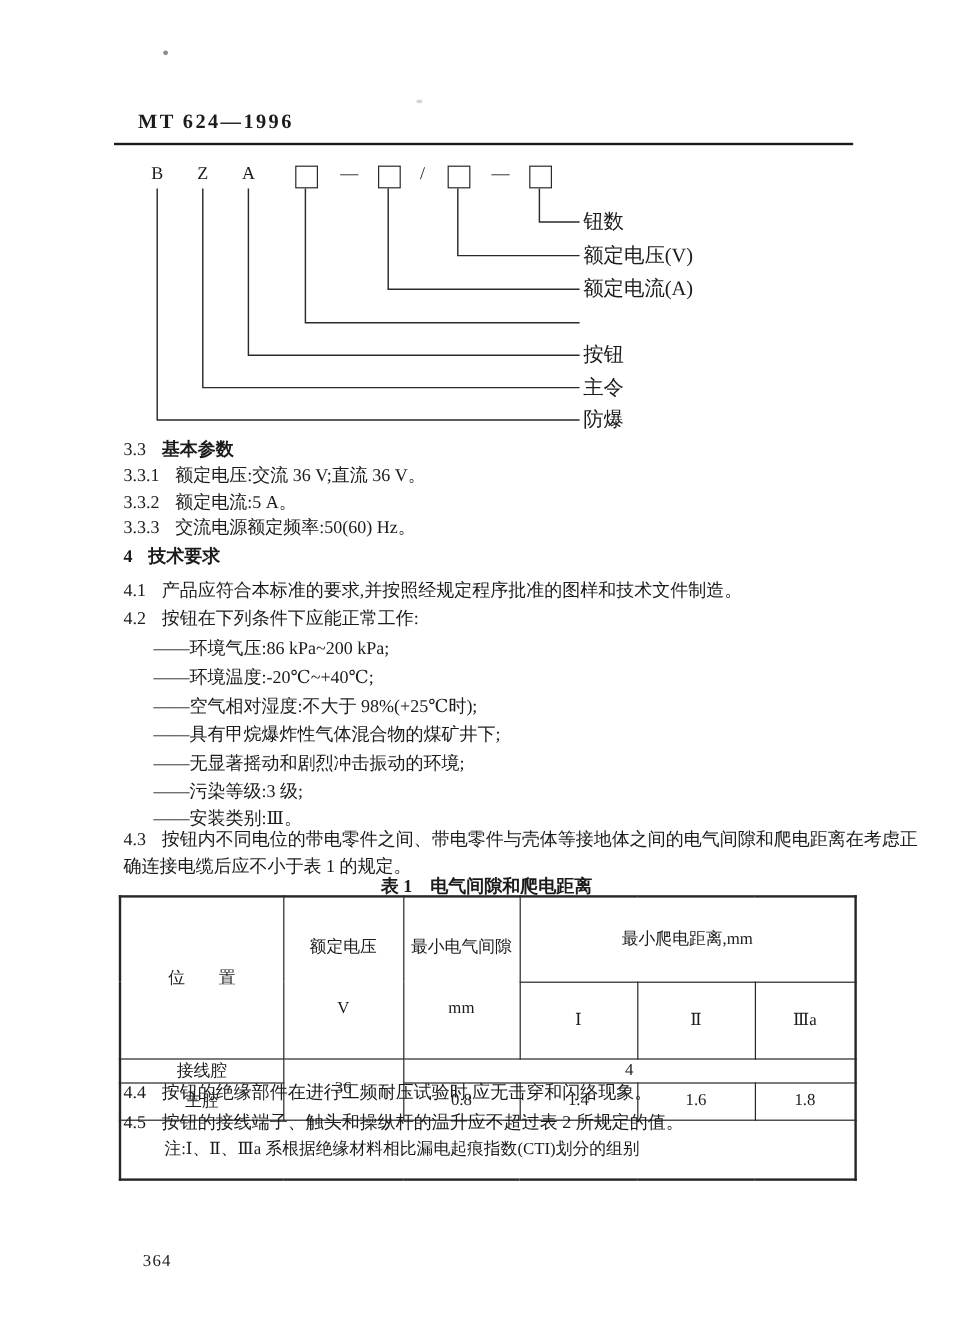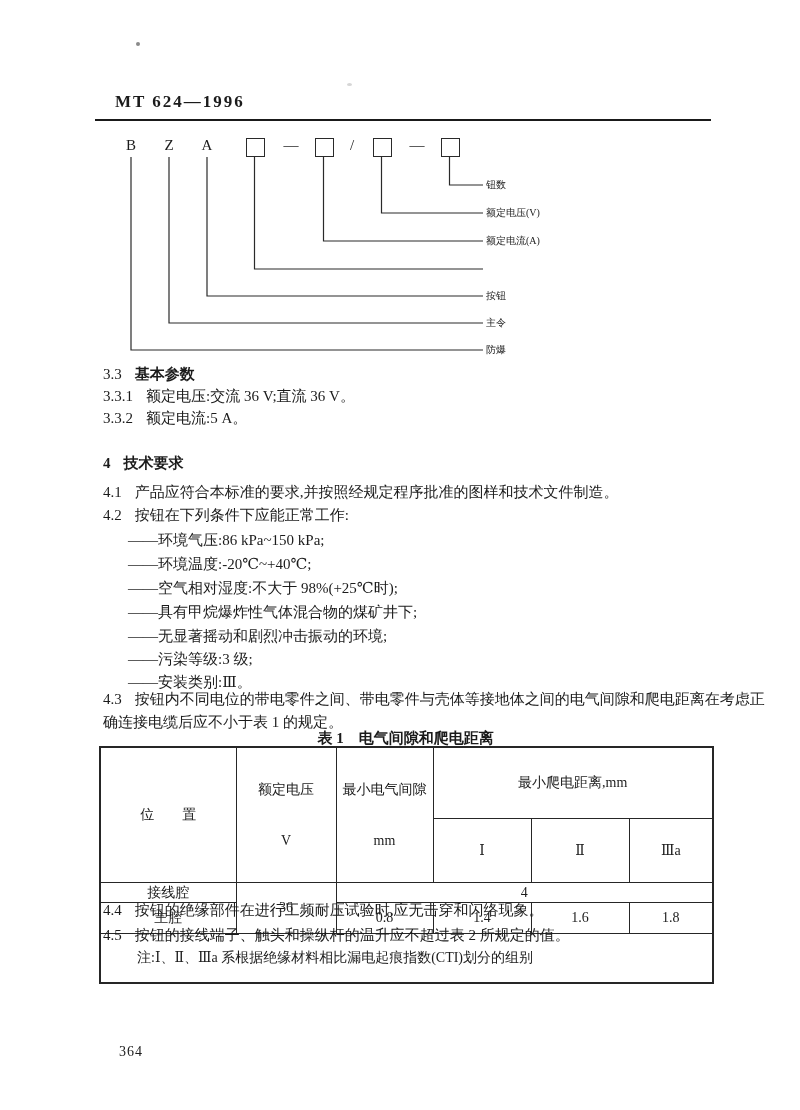--- a/index.html
+++ b/index.html
@@ -14,21 +14,21 @@
   .head-rule{left:95px;top:119px;width:616px;height:2px;background:#1a1a1a;}
   .watermark{
     left:208px;top:140px;width:560px;font-family:"DejaVu Sans","Liberation Sans",sans-serif;
     font-weight:bold;font-size:64px;letter-spacing:3px;color:#e4e4e4;z-index:0;white-space:nowrap;
   }
   .diagram{left:95px;top:135px;width:620px;height:234px;z-index:1;}
   .diagram svg{position:absolute;left:0;top:0;}
   .dletter{position:absolute;top:2px;width:16px;text-align:center;font-size:15px;}
   .dbox{position:absolute;top:3px;width:17px;height:17px;border:1.5px solid #2a2a2a;background:#fff;}
   .dsep{position:absolute;top:2px;font-size:15px;text-align:center;}
-  .dlabel{position:absolute;left:391px;font-size:10px;line-height:18px;white-space:nowrap;}
+  .dlabel{position:absolute;left:391px;font-size:17px;line-height:18px;white-space:nowrap;}
   .clause{position:absolute;left:103px;font-size:15px;white-space:nowrap;z-index:1;}
   .cnum{display:inline-block;margin-right:13px;}
   .boldline{font-weight:bold;}
   .cond{position:absolute;left:128px;font-size:15px;white-space:nowrap;}
   .contline{position:absolute;left:103px;font-size:15px;white-space:nowrap;}
   .tcaption{left:99px;top:729px;width:613px;text-align:center;font-weight:bold;font-size:15px;white-space:pre;}
   table.t1{
     position:absolute;left:99px;top:746px;width:613px;border-collapse:collapse;table-layout:fixed;
     font-size:14px;color:#1b1b1b;border:2px solid #262626;z-index:1;
   }
@@ -82,31 +82,34 @@
 
   <div class="clause" style="top:365px">
     <span class="cnum">3.3</span><span class="boldline">基本参数</span>
   </div>
   <div class="clause" style="top:387px">
     <span class="cnum">3.3.1</span><span>额定电压:交流 36 V;直流 36 V。</span>
   </div>
   <div class="clause" style="top:409px">
     <span class="cnum">3.3.2</span><span>额定电流:5 A。</span>
   </div>
+  <div class="clause" style="top:430px">
+    <span class="cnum">3.3.3</span><span>交流电源额定频率:50(60) Hz。</span>
+  </div>
   <div class="clause" style="top:454px">
     <span class="cnum boldline">4</span><span class="boldline">技术要求</span>
   </div>
   <div class="clause" style="top:483px">
     <span class="cnum">4.1</span><span>产品应符合本标准的要求,并按照经规定程序批准的图样和技术文件制造。</span>
   </div>
   <div class="clause" style="top:506px">
     <span class="cnum">4.2</span><span>按钮在下列条件下应能正常工作:</span>
   </div>
 
-  <div class="cond" style="top:531px">——环境气压:86 kPa~150 kPa;</div>
+  <div class="cond" style="top:531px">——环境气压:86 kPa~200 kPa;</div>
   <div class="cond" style="top:555px">——环境温度:-20℃~+40℃;</div>
   <div class="cond" style="top:579px">——空气相对湿度:不大于 98%(+25℃时);</div>
   <div class="cond" style="top:603px">——具有甲烷爆炸性气体混合物的煤矿井下;</div>
   <div class="cond" style="top:627px">——无显著摇动和剧烈冲击振动的环境;</div>
   <div class="cond" style="top:650px">——污染等级:3 级;</div>
   <div class="cond" style="top:673px">——安装类别:Ⅲ。</div>
 
   <div class="clause" style="top:690px">
     <span class="cnum">4.3</span><span>按钮内不同电位的带电零件之间、带电零件与壳体等接地体之间的电气间隙和爬电距离在考虑正</span>
   </div>

